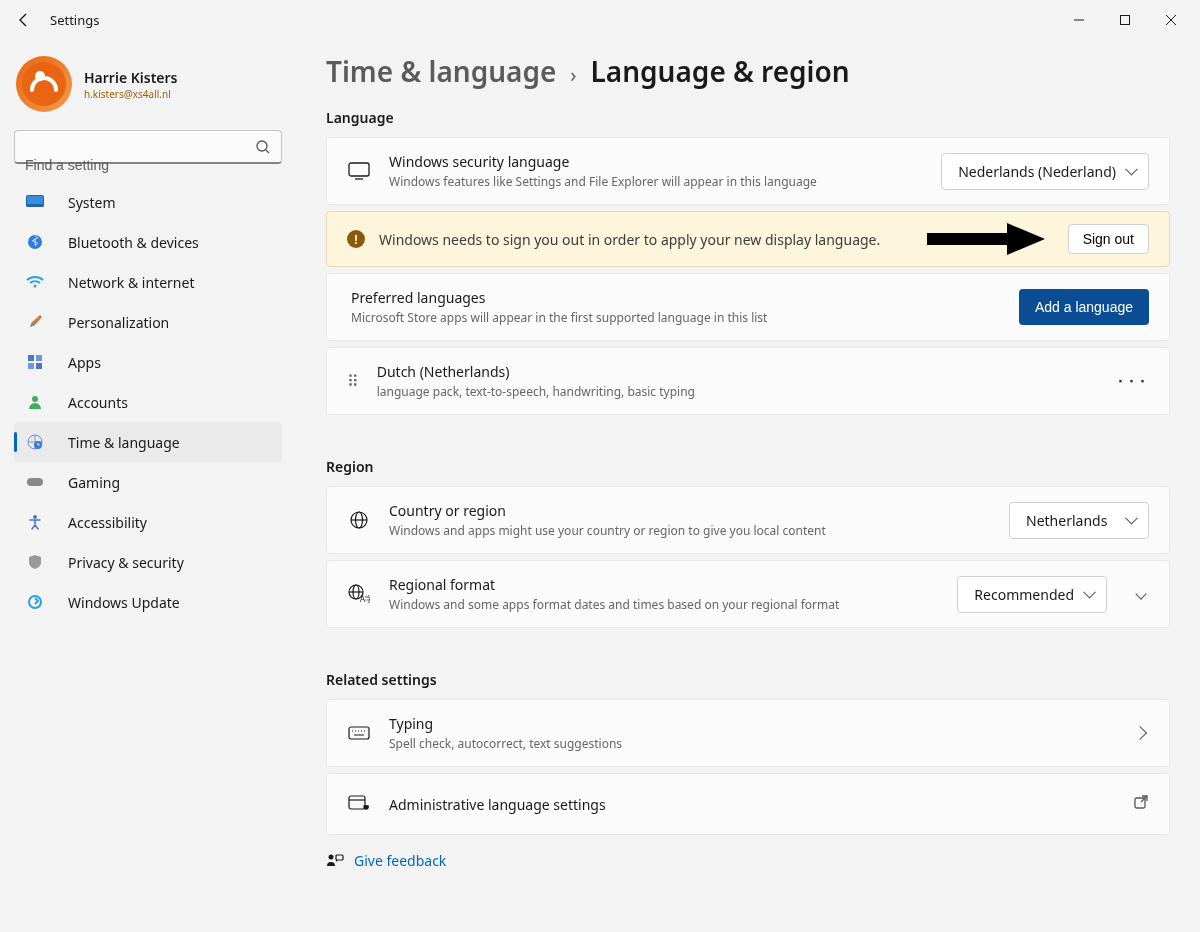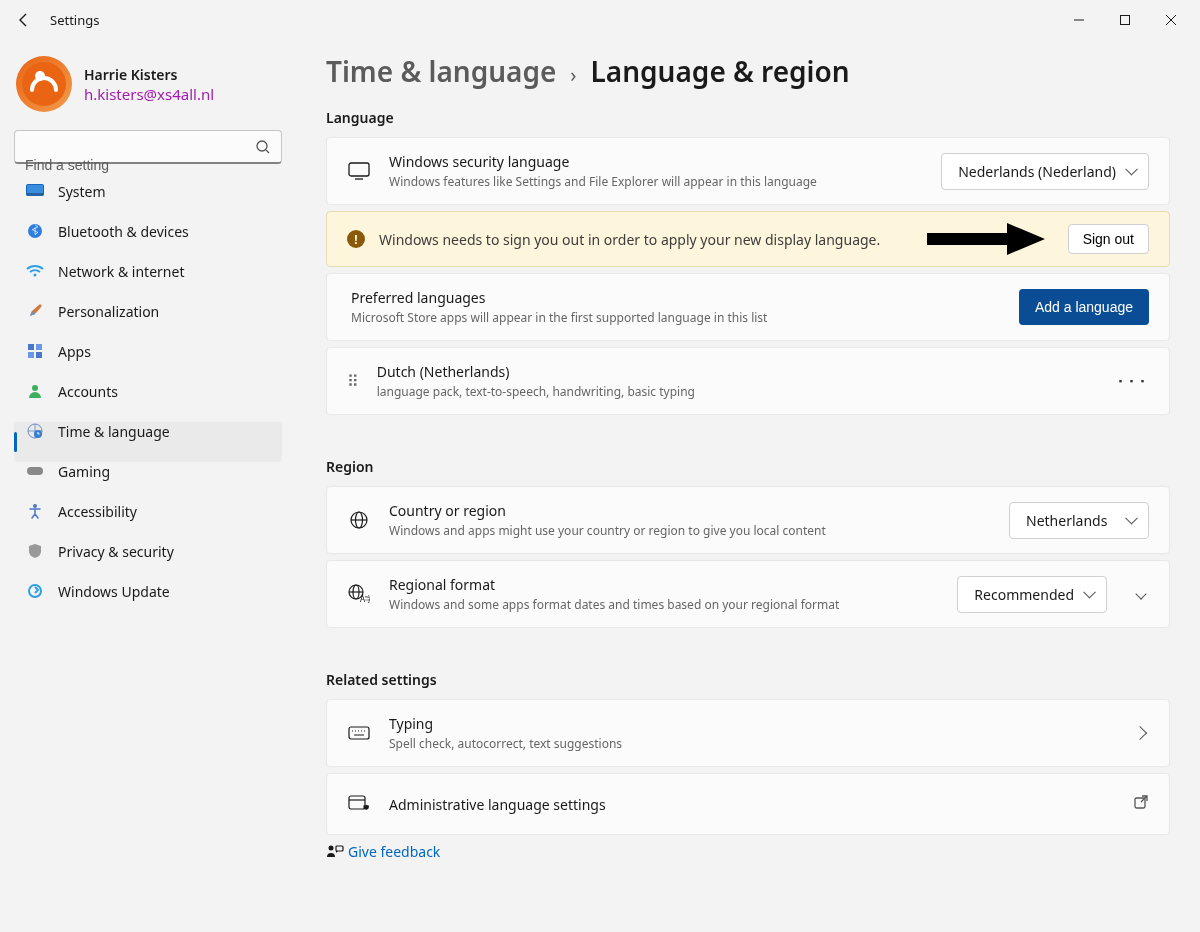--- a/index.html
+++ b/index.html
@@ -49,41 +49,41 @@
       padding: 6px 2px 18px;
     }
     .avatar {
       width: 56px; height: 56px; border-radius:50%;
       background: linear-gradient(135deg, #e96514, #f39b4a);
       display:flex; align-items:center; justify-content:center;
       overflow:hidden;
     }
     .avatar svg { width:44px; height:44px; }
     .user-name { font-size:14px; font-weight:600; }
-    .user-email { font-size:15px; color:#a21caf; }
+    .user-email { font-size:10px; color:#a16207; }
     .search-wrap {
       display:flex; align-items:center;
       background:#fbfbfb;
       border:1px solid #c5c5c5;
       border-bottom:2px solid #838383;
       border-radius:4px;
       padding:0 10px;
       height:34px;
       margin-bottom:18px;
     }
     .search-wrap input {
       border:none; outline:none; flex:1;
       background:transparent; font-size:14px;
       color:#1a1a1a;
       margin-top:37px;
     }
     .search-wrap input::placeholder { color:#5d5d5d; }
     .nav { list-style:none; }
     .nav li {
-      display:flex; align-items:flex-start; gap:14px;
+      display:flex; align-items:center; gap:24px;
       height:40px;
       padding:0 12px;
       border-radius:4px;
       cursor:pointer;
       font-size:14px;
       color:#1a1a1a;
     }
     .nav li.active {
       background:#eaeaea;
       position:relative;
@@ -211,24 +211,24 @@
     .chevron-down-sm {
       width:8px; height:8px;
       border-right:1.5px solid #555;
       border-bottom:1.5px solid #555;
       transform:rotate(45deg);
       margin-right:4px; margin-left:12px;
     }
     .more-dots { font-size:18px; color:#333; letter-spacing:2px; cursor:pointer; }
     .external-icon { color:#555; }
     .feedback-link {
-      display:flex; align-items:center; gap:4px;
+      display:flex; align-items:center; gap:10px;
       color:#0067c0;
       font-size:14px;
-      margin-top:7px;
+      margin-top:16px;
       cursor:pointer;
     }
     .section-gap { height:20px; }
   </style>
 </head>
 <body>
 
 <div class="titlebar">
   <div class="back-btn">
     <svg width="16" height="16" viewBox="0 0 16 16">

